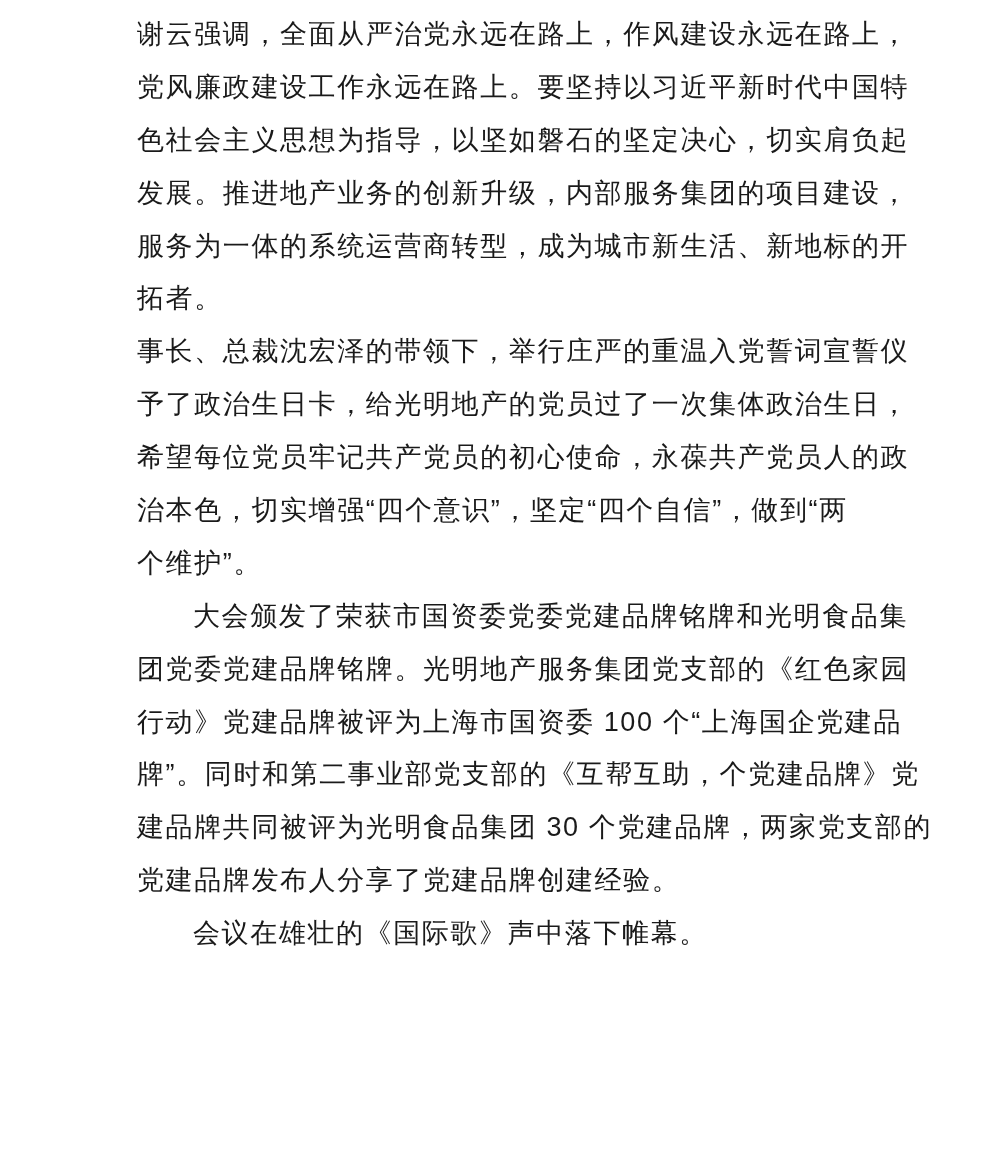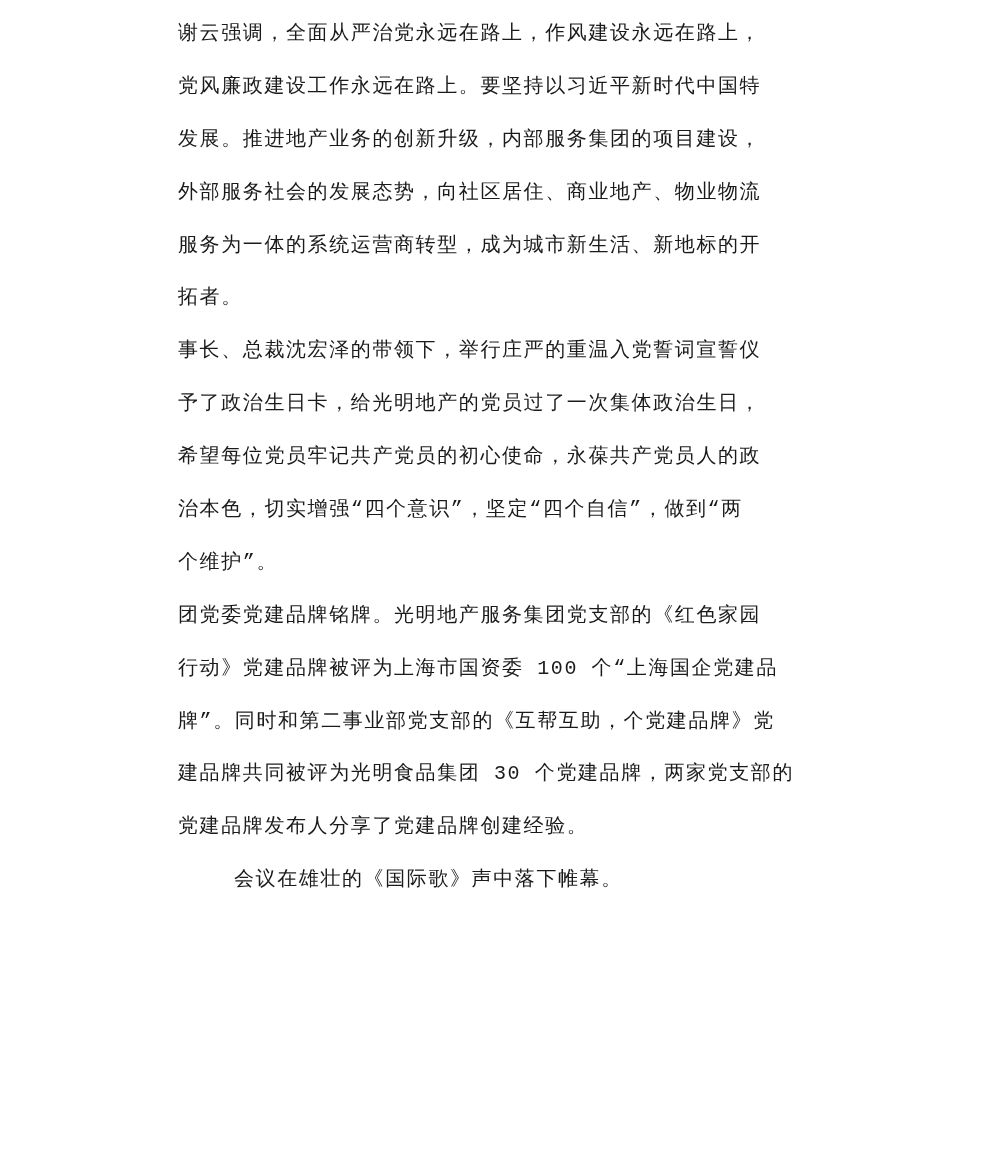--- a/index.html
+++ b/index.html
@@ -16,54 +16,54 @@
     .page {
       position: absolute;
       left: 137px;
       top: 11px;
       width: 740px;
     }
     .line {
       display: block;
       height: 52.9px;
       line-height: 46px;
-      font-family: Liberation Mono, monospace;
-      font-size: 20px;
+      font-family: Liberation Sans, sans-serif;
+      font-size: 27px;
       color: #1a1a1a;
       white-space: nowrap;
       letter-spacing: 1.6px;
-      margin-left: 41px;
     }
     .line.indent {
       padding-left: 56px;
     }
   </style>
 </head>
 <body>
 
 <div class="page">
 
   <div>
     <span class="line">谢云强调，全面从严治党永远在路上，作风建设永远在路上，</span>
     <span class="line">党风廉政建设工作永远在路上。要坚持以习近平新时代中国特</span>
+    <span class="line">色社会主义思想为指导，以坚如磐石的坚定决心，切实肩负起</span>
     <span class="line">发展。推进地产业务的创新升级，内部服务集团的项目建设，</span>
-    <span class="line">外部服务社会的发展态势，向社区居住、商业地产、物业物流</span>
     <span class="line">服务为一体的系统运营商转型，成为城市新生活、新地标的开</span>
     <span class="line">拓者。</span>
   </div>
 
   <div>
     <span class="line">事长、总裁沈宏泽的带领下，举行庄严的重温入党誓词宣誓仪</span>
     <span class="line">予了政治生日卡，给光明地产的党员过了一次集体政治生日，</span>
     <span class="line">希望每位党员牢记共产党员的初心使命，永葆共产党员人的政</span>
     <span class="line">治本色，切实增强“四个意识”，坚定“四个自信”，做到“两</span>
     <span class="line">个维护”。</span>
   </div>
 
   <div>
+    <span class="line indent">大会颁发了荣获市国资委党委党建品牌铭牌和光明食品集</span>
     <span class="line">团党委党建品牌铭牌。光明地产服务集团党支部的《红色家园</span>
     <span class="line">行动》党建品牌被评为上海市国资委 100 个“上海国企党建品</span>
     <span class="line">牌”。同时和第二事业部党支部的《互帮互助，个党建品牌》党</span>
     <span class="line">建品牌共同被评为光明食品集团 30 个党建品牌，两家党支部的</span>
     <span class="line">党建品牌发布人分享了党建品牌创建经验。</span>
   </div>
 
   <div>
     <span class="line indent">会议在雄壮的《国际歌》声中落下帷幕。</span>
   </div>

